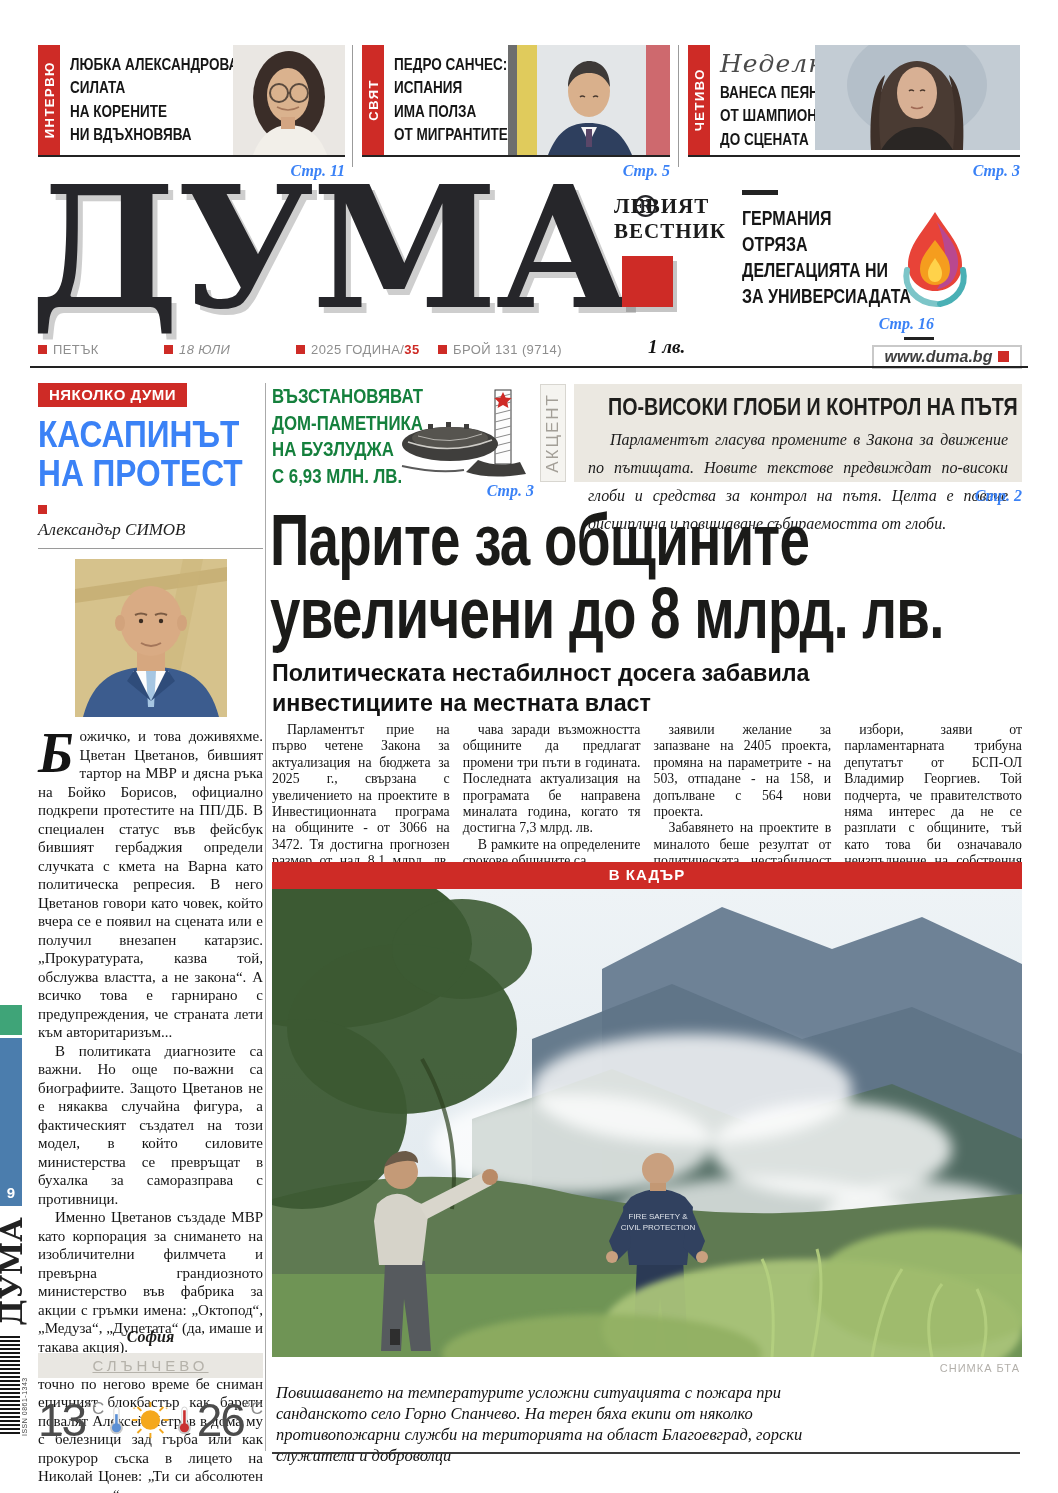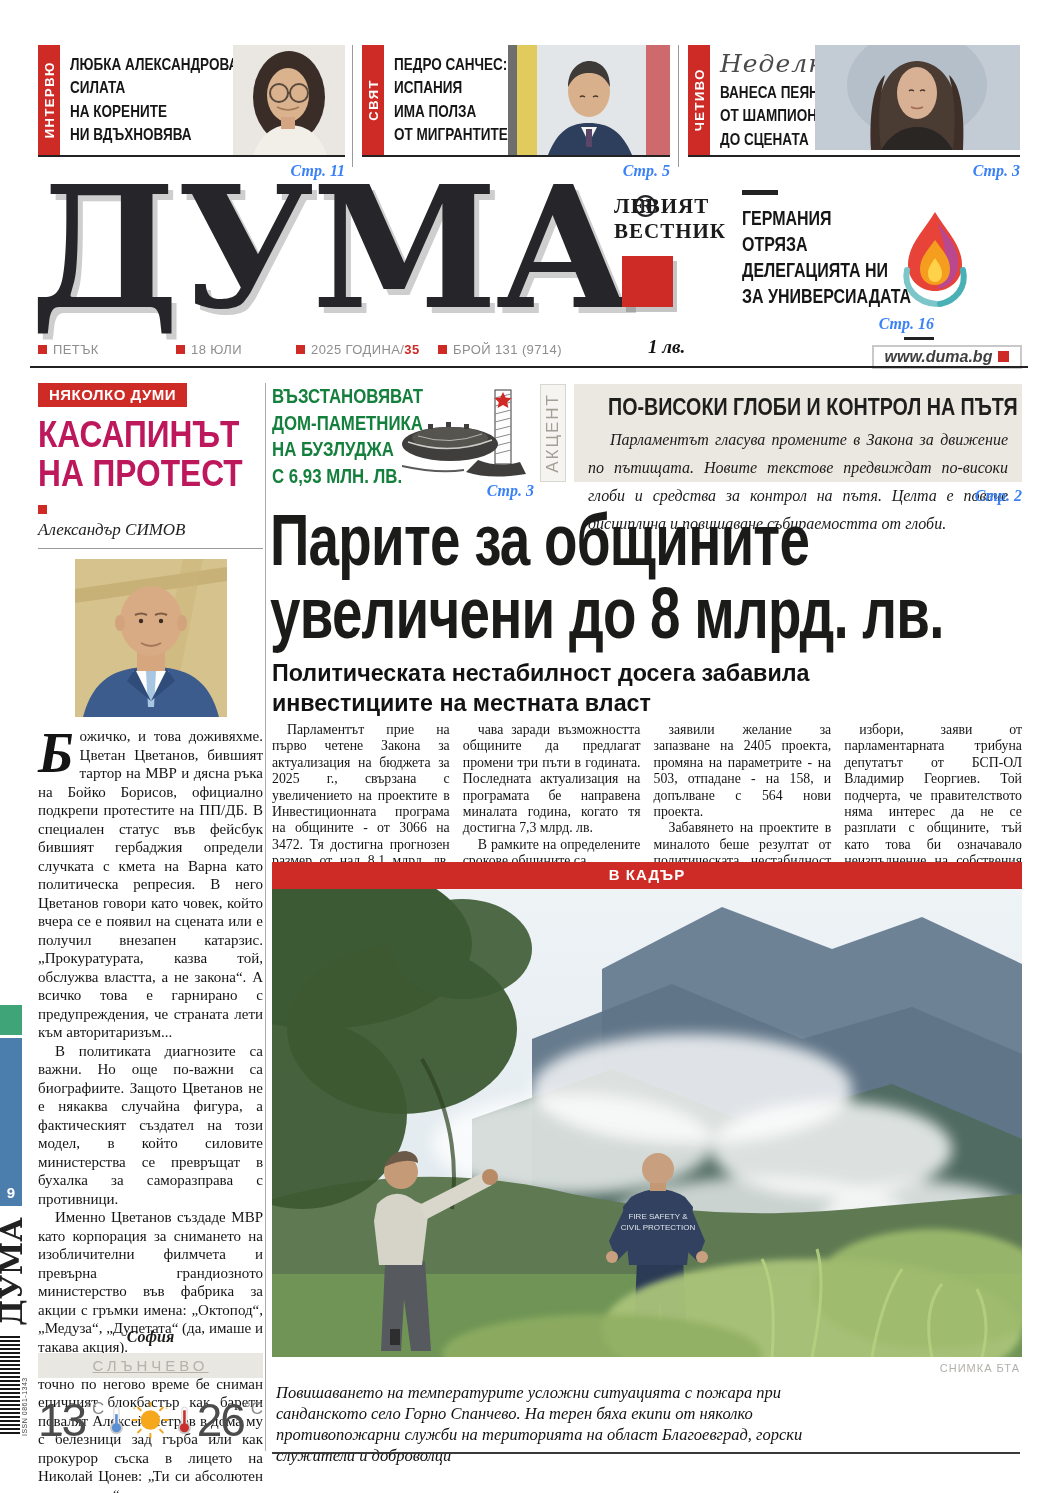--- a/index.html
+++ b/index.html
@@ -48,21 +48,21 @@
         font-weight:bold;font-size:19px;color:#111;}
   .website{left:872px;top:345px;width:150px;font-weight:bold;font-style:italic;font-size:16px;
         color:#3f3f3f;background:#fff;border:2px solid #c9c9c9;padding:1px 6px;text-align:center;}
   .website .rsq{margin:0 0 0 6px;width:11px;height:11px;}
   .mast-rule{left:30px;top:366px;width:998px;height:2px;background:#222;}
 
   
   .leftcol{left:38px;top:383px;width:225px;}
   .red-label{display:inline-block;background:var(--red);color:#fff;font-weight:bold;
         font-size:15px;padding:3px 11px 4px;letter-spacing:.5px;}
-  .op-title{margin-top:8px;font-weight:bold;font-size:36px;line-height:39px;color:#be185d;}
+  .op-title{margin-top:8px;font-weight:bold;font-size:36px;line-height:39px;color:#3b82f6;}
   .op-title .cond{transform:scaleX(.88);}
   .op-bullet{width:9px;height:9px;background:var(--red);margin:12px 0 6px;}
   .op-byline{font-family:"Liberation Serif",serif;font-style:italic;font-size:17px;color:#222;}
   .op-hr{border:0;border-top:1px solid #9a9a9a;margin:8px 0 10px;}
   .op-body p{margin:0;font-family:"Liberation Serif",serif;font-size:15px;line-height:18.5px;
         text-align:justify;color:#141414;}
   .op-body p + p{text-indent:17px;}
   .dropcap{float:left;font-family:"Liberation Serif",serif;font-style:italic;font-weight:bold;
         font-size:56px;line-height:.82;padding:4px 6px 0 0;}
   .colsep{left:265px;top:383px;width:1px;height:1068px;background:#aaa;}
@@ -229,21 +229,21 @@
     <path d="M40 2 C28 22 13 35 13 55 C13 71 26 81 40 81 C54 81 67 71 67 55 C67 35 52 22 40 2Z" fill="#e84338"></path>
     <path d="M42 12 C54 27 64 38 63 55 C62 69 53 78 42 79 C52 66 54 40 42 12Z" fill="#b9488f"></path>
     <path d="M40 30 C32 41 25 48 25 59 C25 69 32 75 40 75 C48 75 55 69 55 59 C55 48 48 41 40 30Z" fill="#f59d1e"></path>
     <path d="M40 48 C36 54 33 58 33 63 C33 69 36 72 40 72 C44 72 47 69 47 63 C47 58 44 54 40 48Z" fill="#ffd24a"></path>
     <path d="M12 60 C8 78 22 93 42 94" stroke="#7cc5c8" stroke-width="6" fill="none" stroke-linecap="round"></path>
     <path d="M68 60 C72 78 60 91 45 94" stroke="#49b0b5" stroke-width="6" fill="none" stroke-linecap="round"></path>
   </svg>
 
   <div class="abs dateline">
     <span class="dl-item" style="left:38px;"><span class="rsq"></span><span>ПЕТЪК</span></span>
-    <span class="dl-item" style="left:176px;"><span class="rsq"></span><span>18 ЮЛИ</span></span>
+    <span class="dl-item" style="left:164px;font-style:italic;"><span class="rsq"></span><span>18 ЮЛИ</span></span>
     <span class="dl-item" style="left:296px;"><span class="rsq"></span><span>2025 ГОДИНА/</span><span class="dl-hl">35</span></span>
     <span class="dl-item" style="left:438px;"><span class="rsq"></span><span>БРОЙ 131 (9714)</span></span>
   </div>
   <div class="abs price">1 лв.</div>
   <div class="abs website"><span>www.duma.bg</span><span class="rsq"></span></div>
   <div class="abs mast-rule"></div>
 
   <div class="abs colsep"></div>
 
   <div class="abs leftcol">

